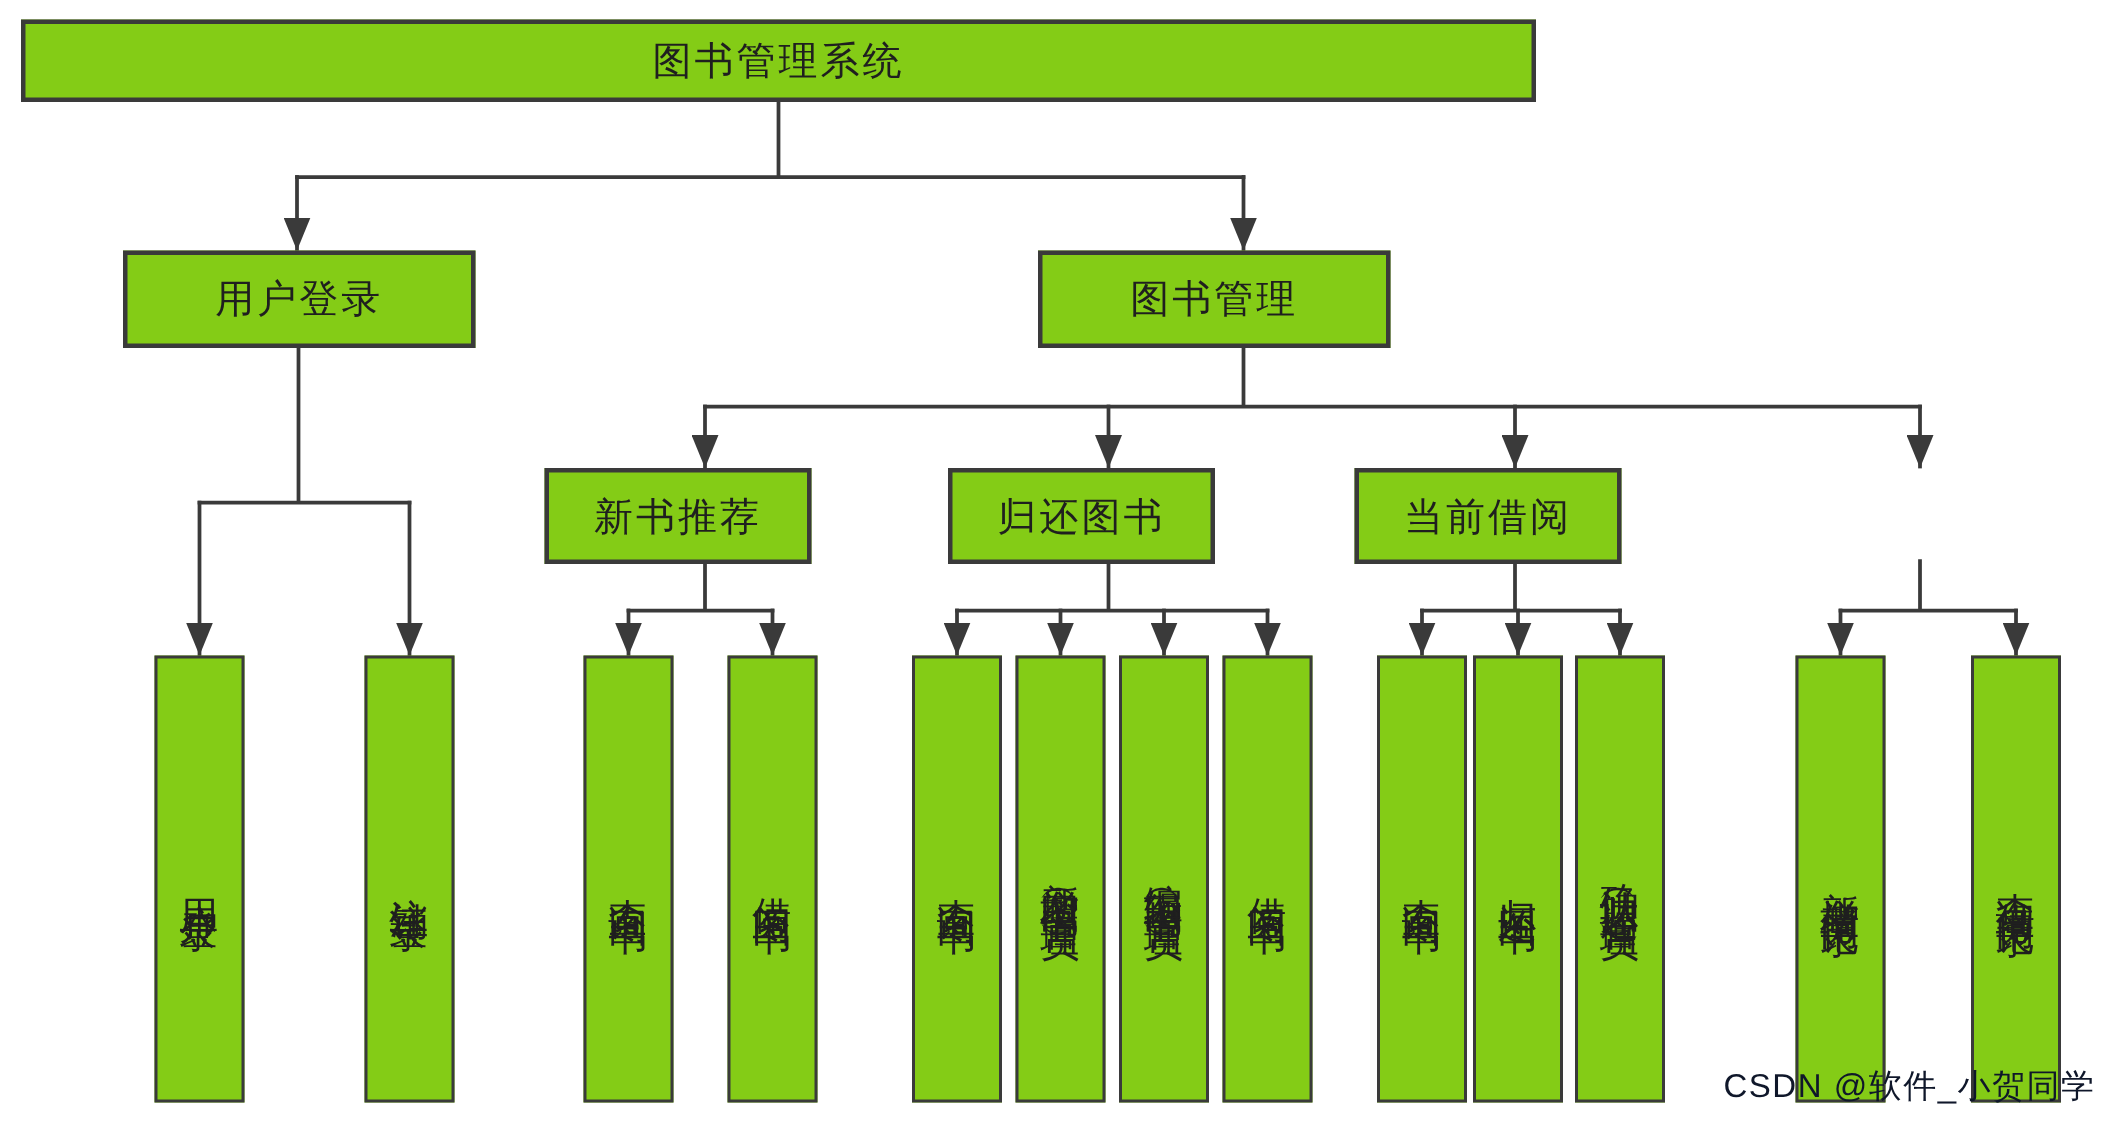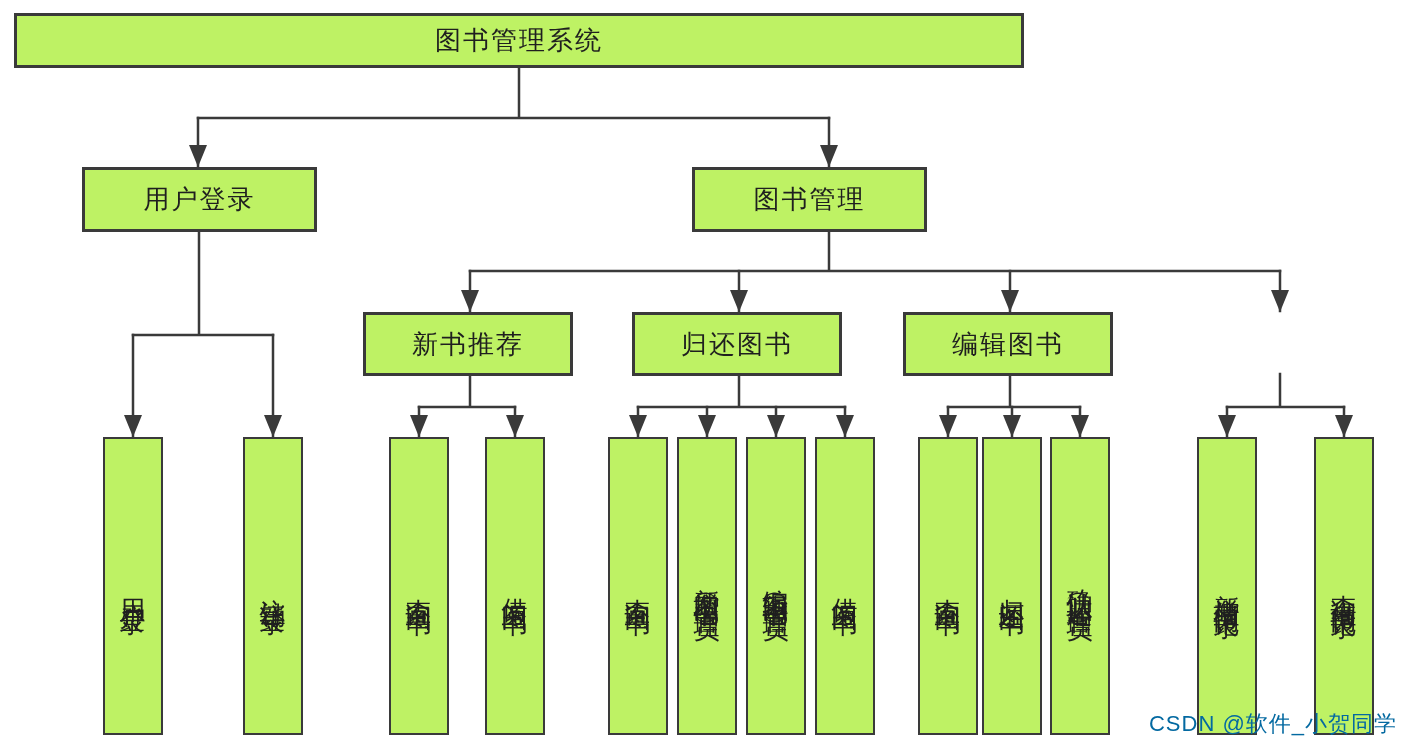--- a/index.html
+++ b/index.html
@@ -17,35 +17,35 @@
   }
   #connectors {
     position: absolute;
     left: 0; top: 0;
     width: 1405px;
     height: 747px;
   }
   .node {
     position: absolute;
     box-sizing: border-box;
-    background: #bef264;
+    background: #84cc16;
     display: flex;
     align-items: center;
     justify-content: center;
     color: #1f1f1f;
   }
   .nh {
     border: 3px solid #3a3a3a;
     font-size: 26px;
     letter-spacing: 2px;
     white-space: nowrap;
   }
   .root  { left: 14px;  top: 13px;  width: 1010px; height: 55px; }
   .lvl2  { top: 167px; width: 235px; height: 65px; }
-  .lvl3  { top: 312px; width: 210px; height: 64px; }
+  .lvl3  { top: 312px; width: 178px; height: 64px; }
   .nv {
     border: 2.5px solid #3a3a3a;
     top: 437px;
     width: 60px;
     height: 298px;
   }
   .vt {
     writing-mode: vertical-rl;
     text-orientation: mixed;
     font-size: 26px;
@@ -53,21 +53,21 @@
     line-height: 1;
     color: #1f1f1f;
     white-space: nowrap;
   }
   #watermark {
     position: absolute;
     right: 8px;
     bottom: 8px;
     font-size: 22px;
     letter-spacing: 1px;
-    color: #0369a1;
+    color: #0f172a;
     white-space: nowrap;
   }
 </style>
 </head>
 <body>
 
 <div id="canvas">
 
   <svg id="connectors" viewBox="0 0 1405 747" xmlns="http://www.w3.org/2000/svg">
     <defs>
@@ -113,21 +113,21 @@
     </g>
   </svg>
 
   <div class="node nh root">图书管理系统</div>
 
   <div class="node nh lvl2" style="left:82px">用户登录</div>
   <div class="node nh lvl2" style="left:692px">图书管理</div>
 
   <div class="node nh lvl3" style="left:363px">新书推荐</div>
   <div class="node nh lvl3" style="left:632px">归还图书</div>
-  <div class="node nh lvl3" style="left:903px">编辑图书</div>
+  <div class="node nh lvl3" style="left:903px">当前借阅</div>
 
   <div class="node nv" style="left:103px">
     <span class="vt">用户登录</span>
   </div>
   <div class="node nv" style="left:243px">
     <span class="vt">注销登录</span>
   </div>
 
   <div class="node nv" style="left:389px">
     <span class="vt">查询图书</span>

